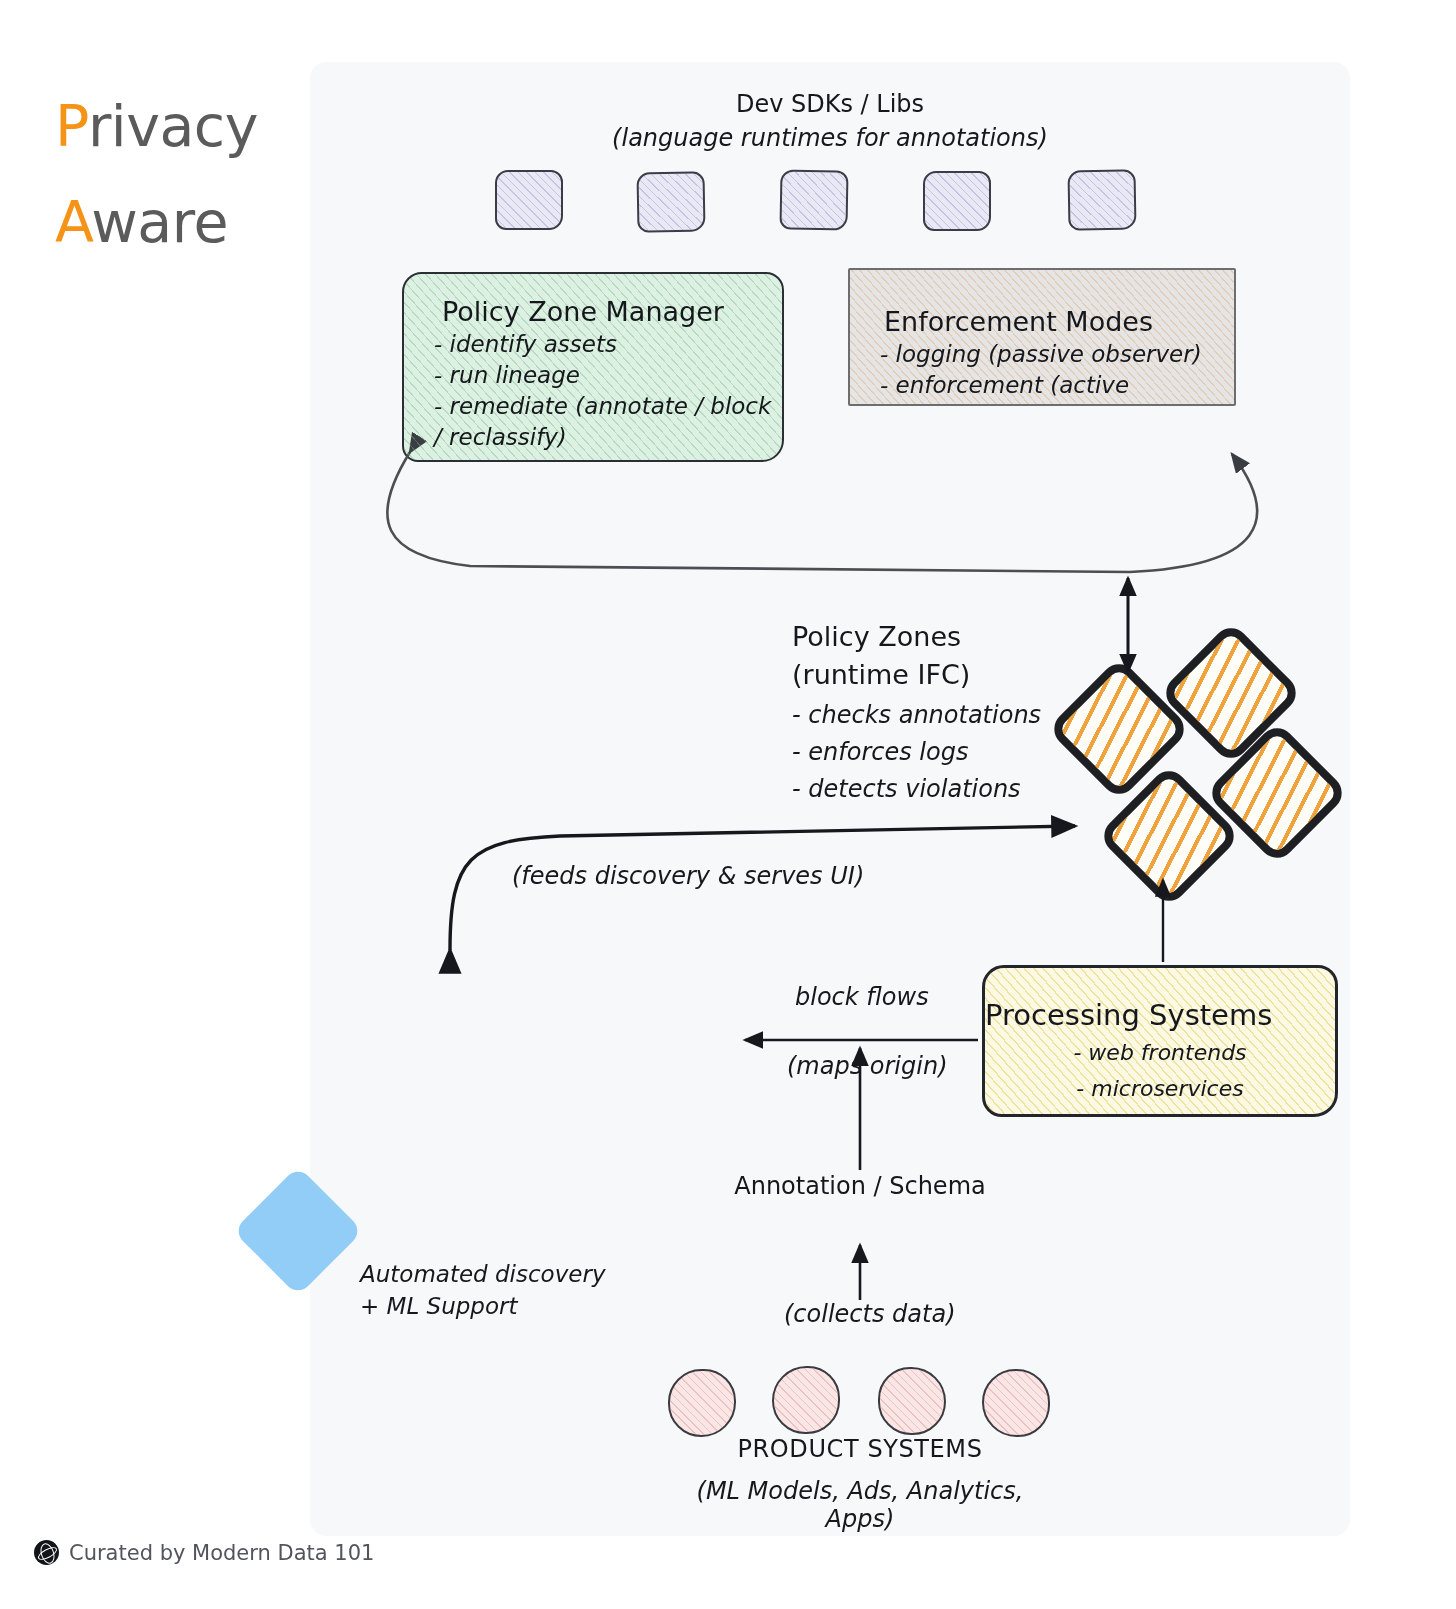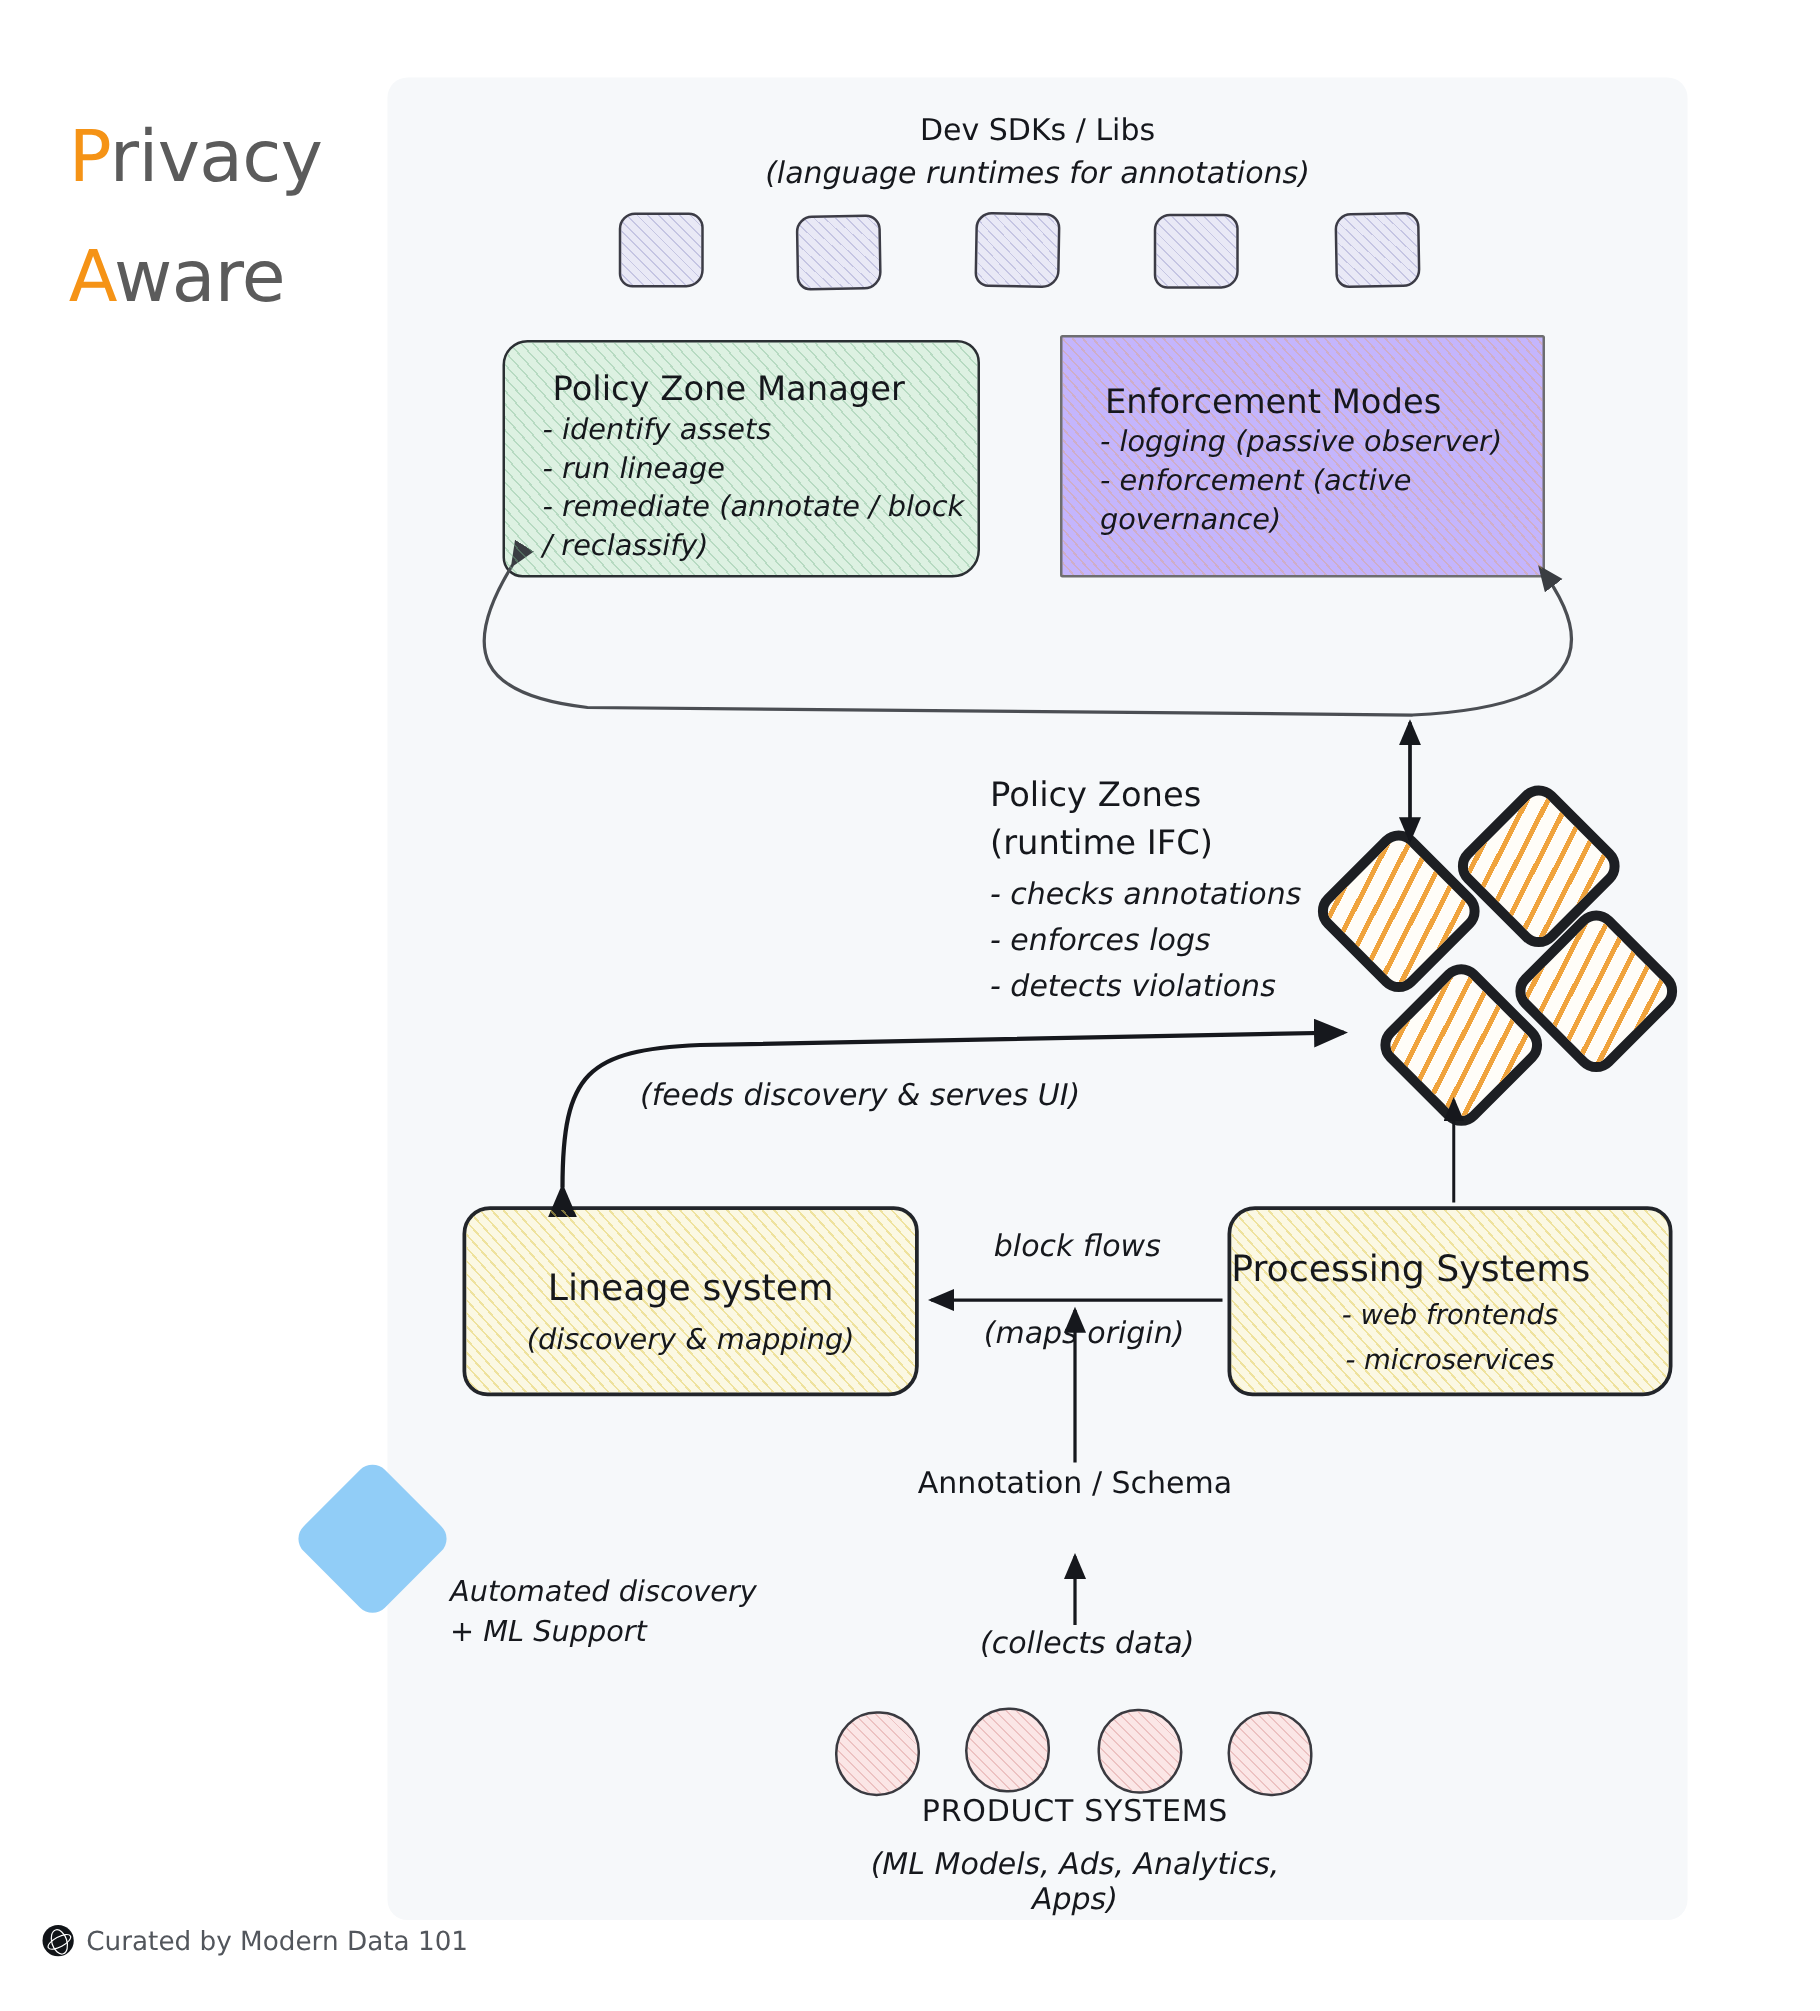--- a/index.html
+++ b/index.html
@@ -115,22 +115,22 @@
   }
   #pzm .hatch {
     background: repeating-linear-gradient(48deg,
        rgba(120,180,140,.38) 0 1.2px, rgba(0,0,0,0) 1.2px 7px);
   }
   #pzm .bx-title { margin: 22px 0 2px 38px; }
   #pzm .bx-list { margin: 0 10px 0 30px; }
 
   
   #enf {
-    left: 848px; top: 268px; width: 388px; height: 194px;
-    background: #c4b5fd;
+    left: 848px; top: 268px; width: 388px; height: 138px;
+    background: #e5e5e5;
     border: 2px solid #6e6e70;
     border-radius: 2px;
   }
   #enf .hatch {
     background: repeating-linear-gradient(48deg,
        rgba(226,160,96,.34) 0 1.3px, rgba(0,0,0,0) 1.3px 6px);
   }
   #enf .bx-title { margin: 36px 0 2px 34px; }
   #enf .bx-list { margin: 0 10px 0 30px; }
 
@@ -308,25 +308,20 @@
     <div class="hand l2">- detects violations</div>
   </div>
 
   <div class="pz-wrap">
     <div class="pz" style="left:38px; top:48px;  transform:rotate(45deg);"></div>
     <div class="pz" style="left:150px; top:12px; transform:rotate(45deg);"></div>
     <div class="pz" style="left:196px; top:112px; transform:rotate(45deg);"></div>
     <div class="pz" style="left:88px;  top:155px; transform:rotate(45deg);"></div>
   </div>
 
-  <div class="box" id="lin">
-    <div class="hatch"></div>
-    <div class="bx-title">Lineage system</div>
-    <div class="sub">(discovery &amp; mapping)</div>
-  </div>
 
   <div class="box" id="proc">
     <div class="hatch"></div>
     <div class="bx-title">Processing Systems</div>
     <div class="bx-list">- web frontends</div>
     <div class="bx-list">- microservices</div>
   </div>
 
   <div class="abs hand" id="feeds-label">(feeds discovery &amp; serves UI)</div>
   <div class="abs hand" id="dataflows-label">block flows</div>

